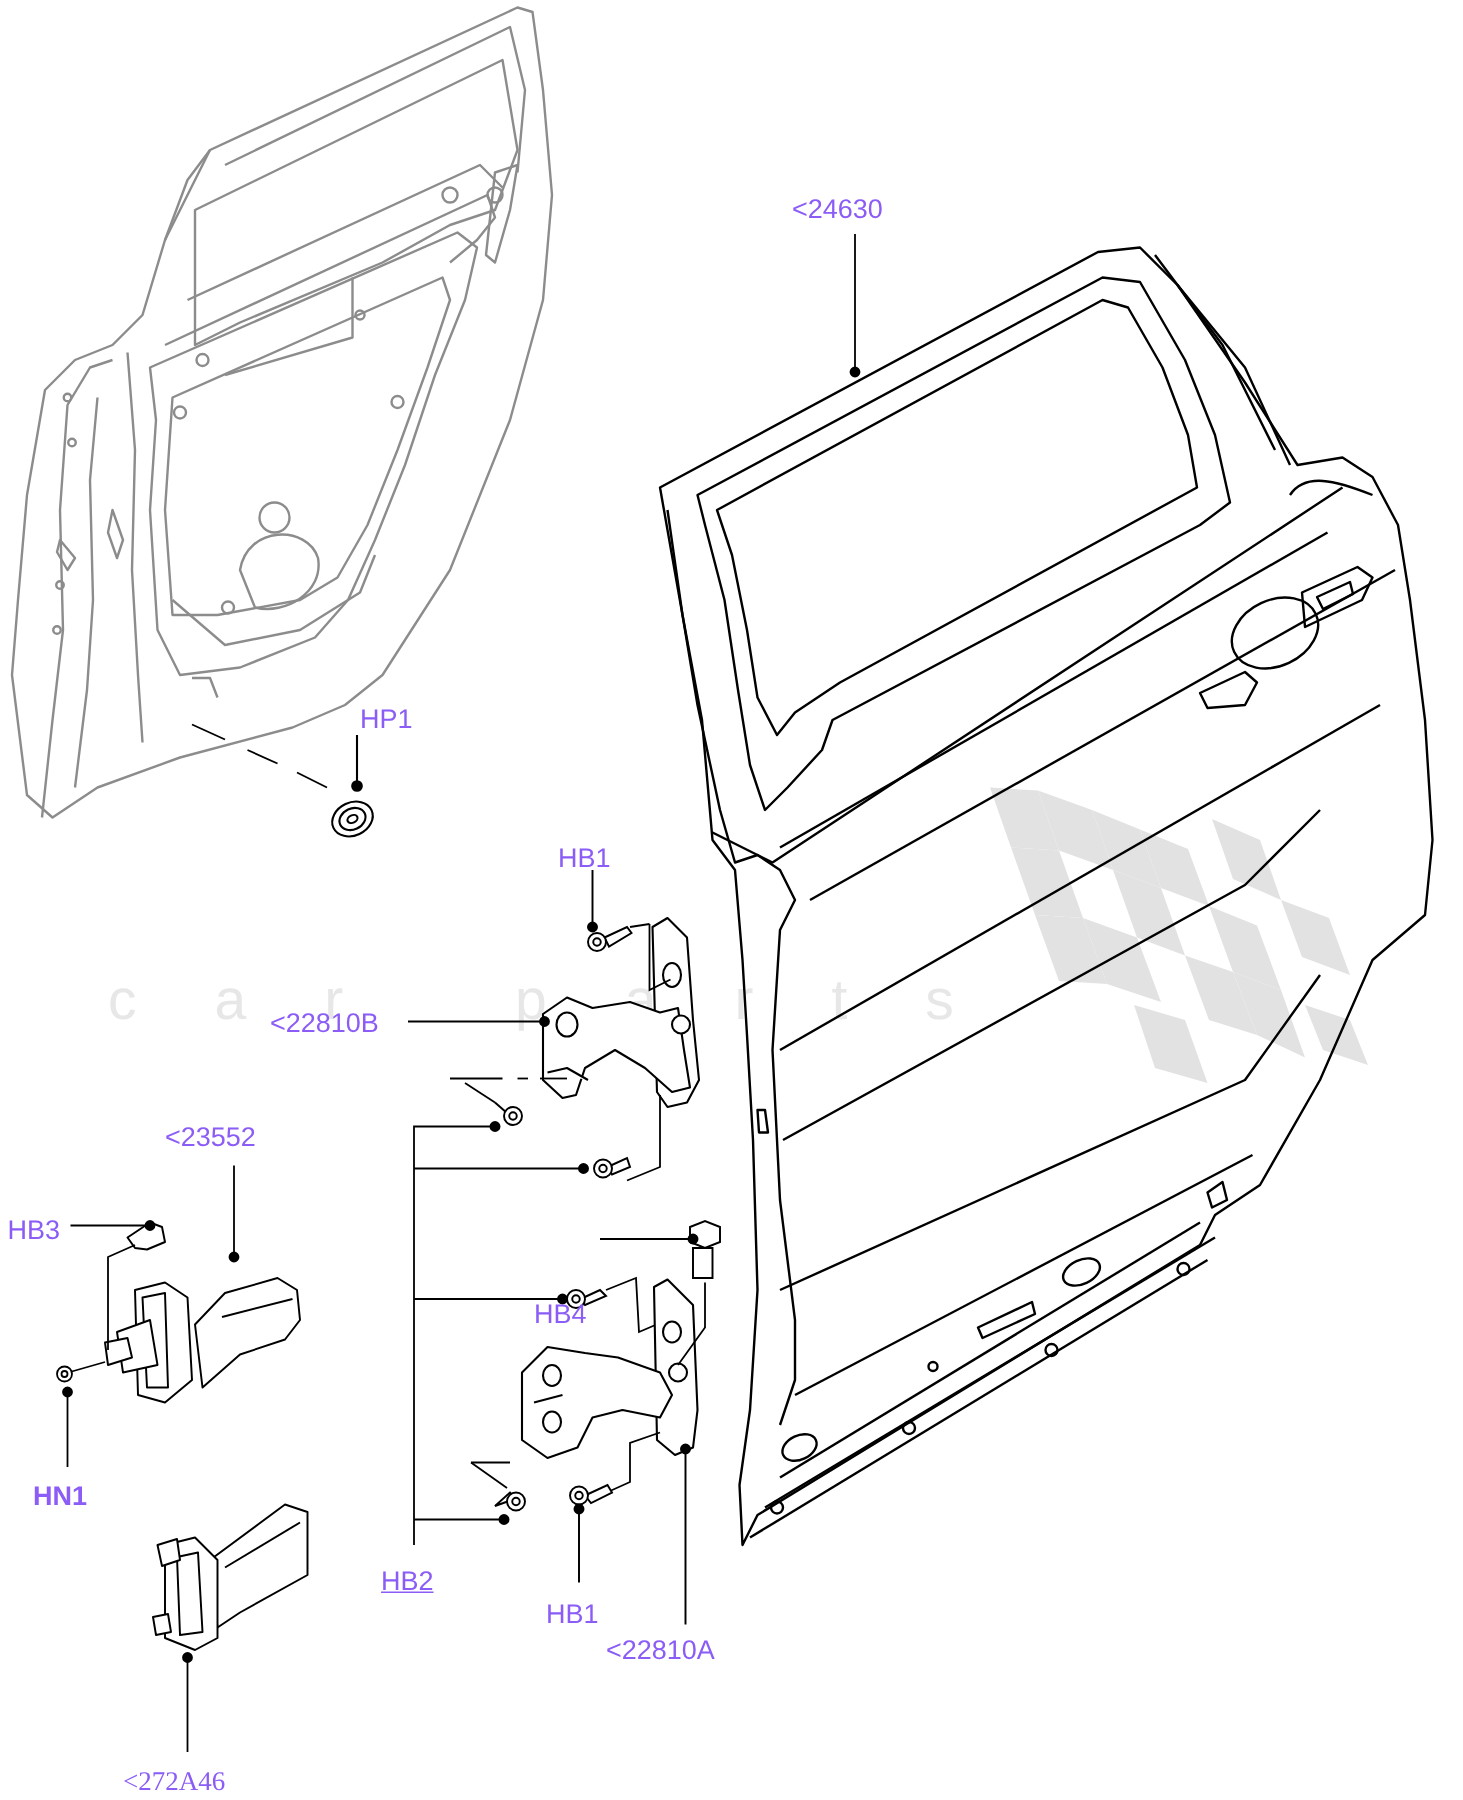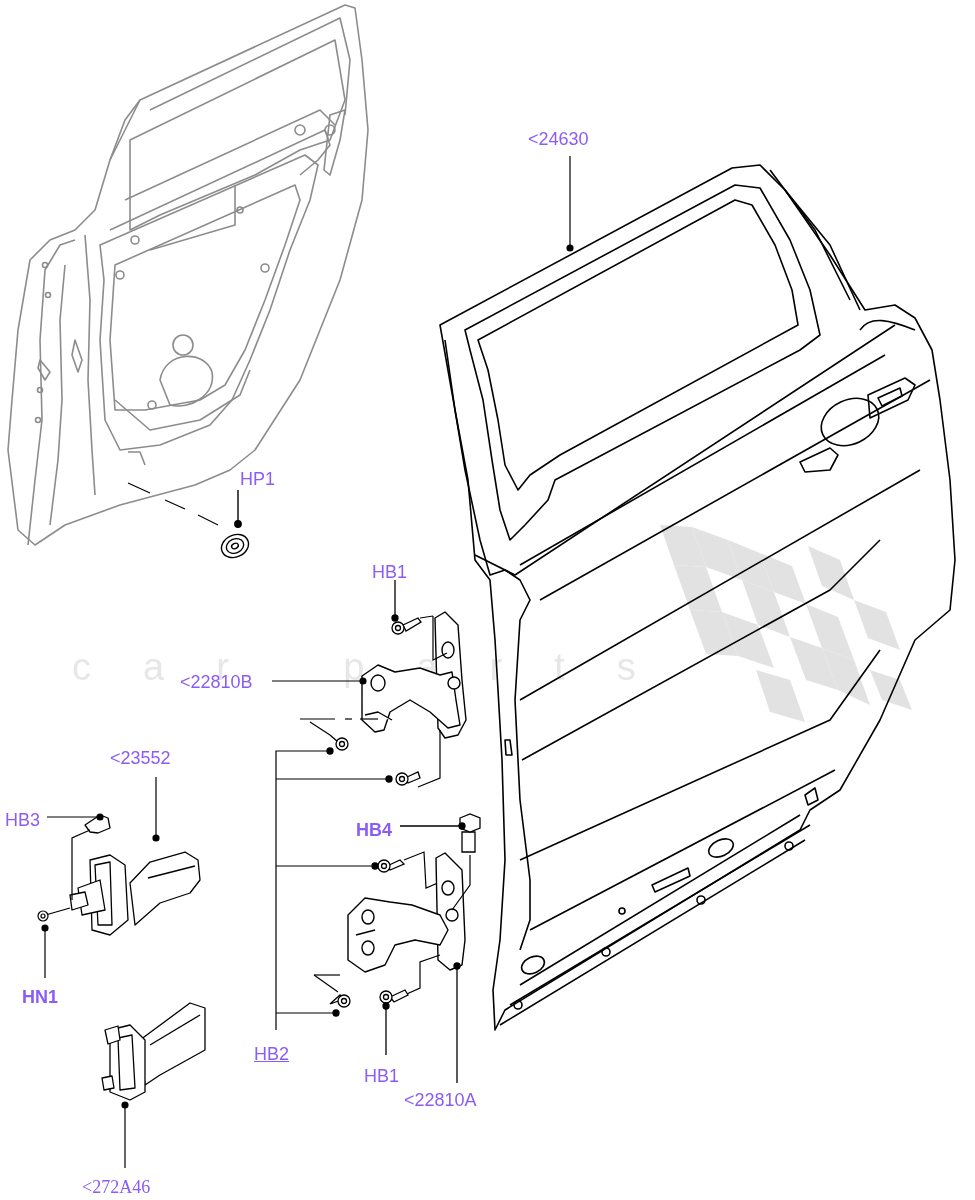--- a/index.html
+++ b/index.html
@@ -253,20 +253,20 @@
       <circle cx="363" cy="681" r="3" fill="#000"></circle>
     </g>
   </svg>
 
   <div class="callout" style="left:528px; top:130px;">&lt;24630</div>
   <div class="callout" style="left:220px; top:470px;margin-left:20px;">HP1</div>
   <div class="callout" style="left:372px; top:563px;">HB1</div>
   <div class="callout" style="left:180px; top:673px;text-align:right;">&lt;22810B</div>
   <div class="callout" style="left:110px; top:749px;text-align:center;">&lt;23552</div>
   <div class="callout" style="left:5px; top:811px;">HB3</div>
-  <div class="callout" style="left:356px; top:821px;font-weight:bold;">HB4</div>
+  <div class="callout" style="left:356px; top:867px;">HB4</div>
   <div class="callout" style="left:22px; top:988px;font-weight:bold;">HN1</div>
   <div class="callout" style="left:254px; top:1045px;text-decoration:underline;">HB2</div>
   <div class="callout" style="left:364px; top:1067px;">HB1</div>
   <div class="callout" style="left:404px; top:1091px;">&lt;22810A</div>
   <div class="callout" style="left:82px; top:1178px;font-family:Liberation Serif, serif;">&lt;272A46</div>
 
 </div>
 
 </body></html>

